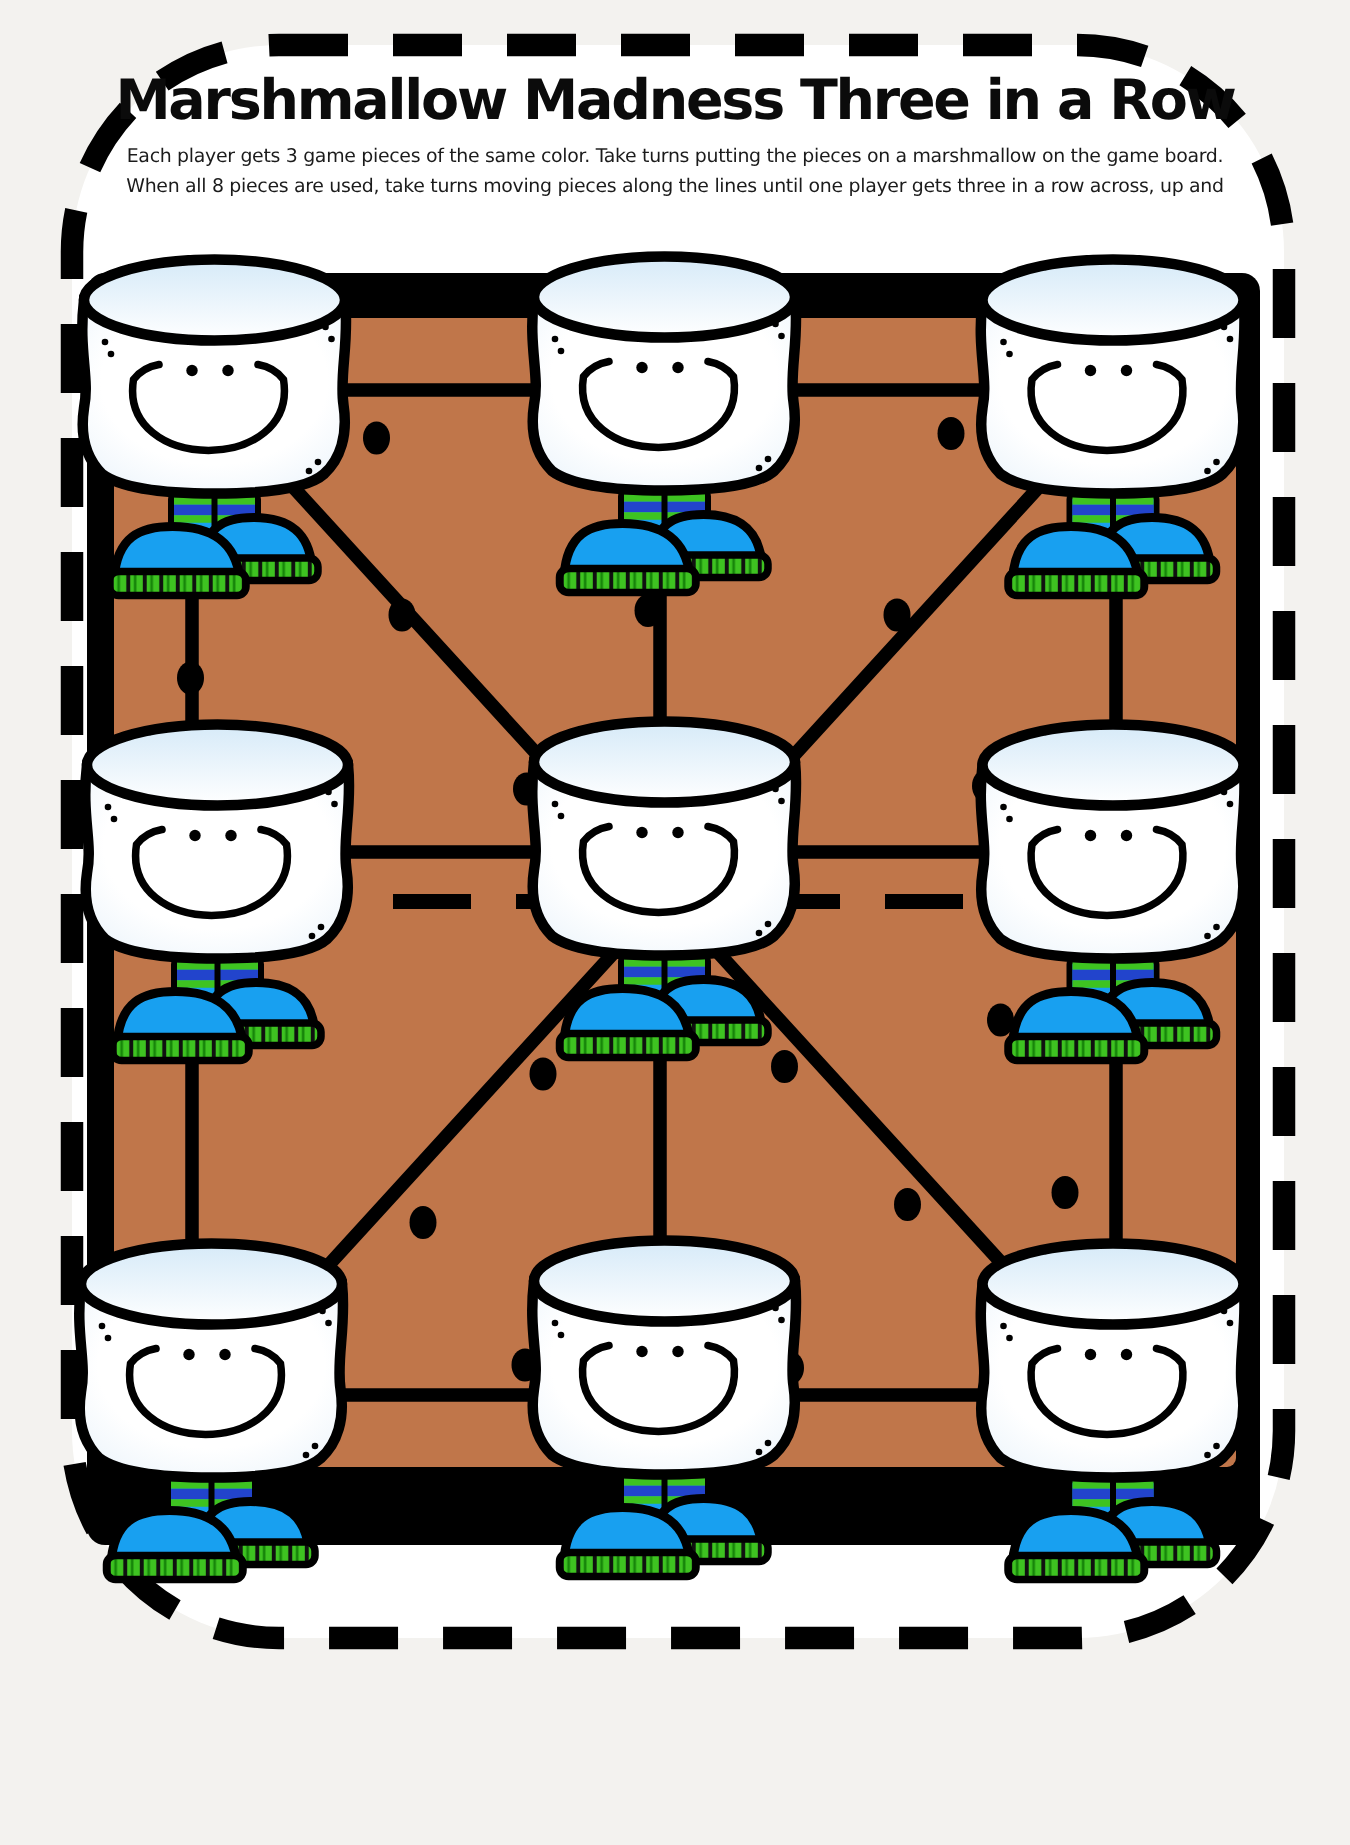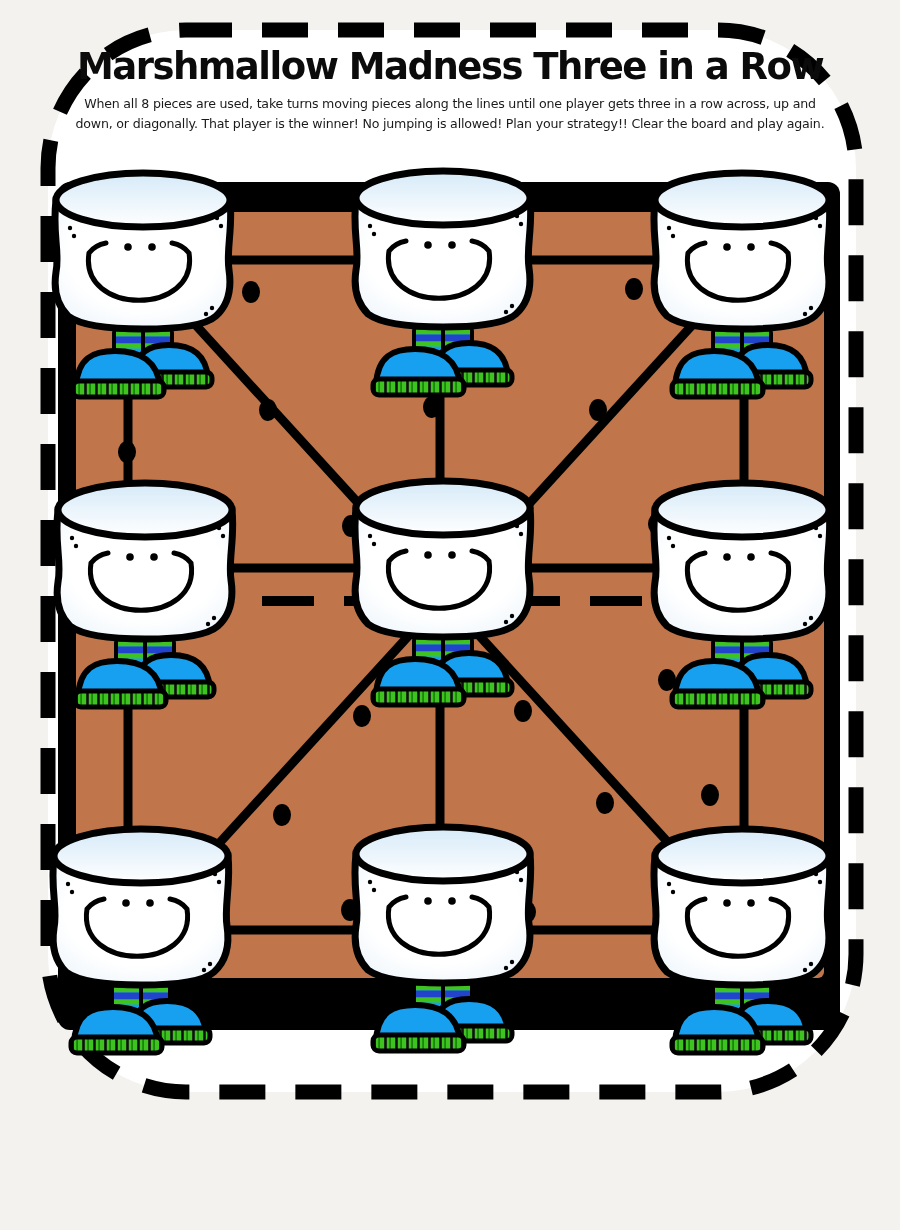--- a/index.html
+++ b/index.html
@@ -144,18 +144,18 @@
         <use transform="translate(647, 474)" href="#marshmallow" xlink:href="#marshmallow"></use>
         <use transform="translate(46, 820)" href="#marshmallow" xlink:href="#marshmallow"></use>
         <use transform="translate(348, 818)" href="#marshmallow" xlink:href="#marshmallow"></use>
         <use transform="translate(647, 820)" href="#marshmallow" xlink:href="#marshmallow"></use>
       </g>
   </svg>
 
   <header class="header">
     <h1 class="title">Marshmallow Madness Three in a Row</h1>
     <div class="instructions">
+      <div>Each player gets 3 game pieces of the same color. Take turns putting the pieces on a marshmallow on the game board.</div>
       <div>When all 8 pieces are used, take turns moving pieces along the lines until one player gets three in a row across, up and</div>
-      <div>down, or diagonally. That player is the winner! No jumping is allowed!  Plan your strategy!!  Clear the board and play again.</div>
     </div>
   </header>
 
 </div>
 
 </body></html>

